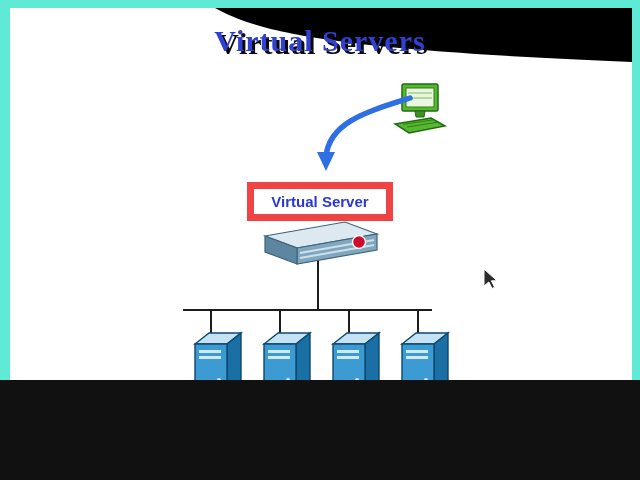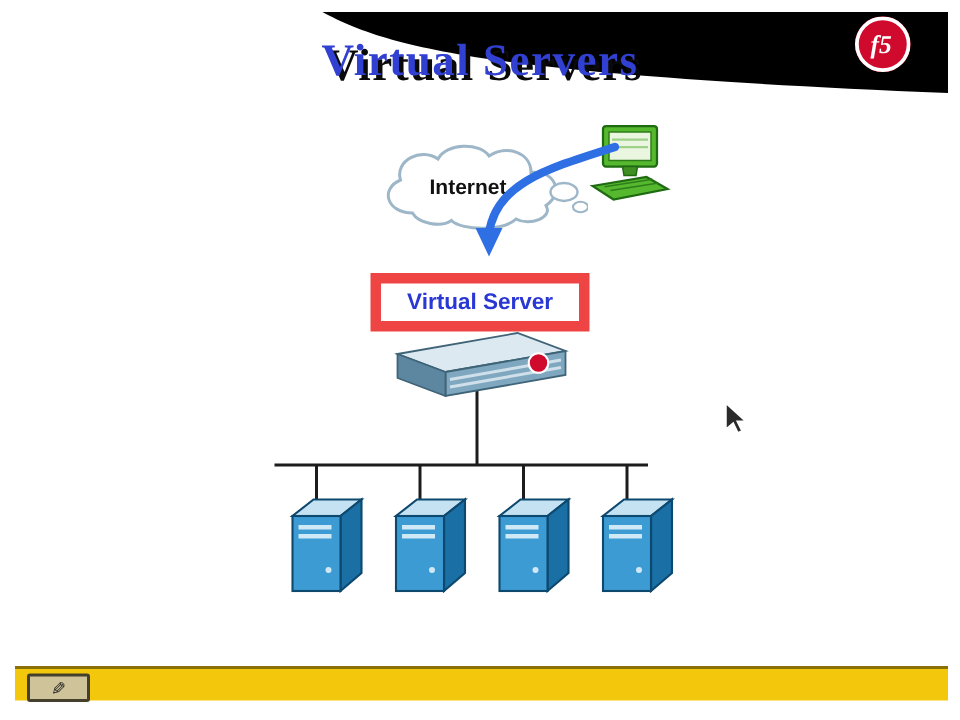--- a/index.html
+++ b/index.html
@@ -1,17 +1,17 @@
 <!DOCTYPE html>
 <html><head>
 <meta charset="utf-8">
 <style>
   html,body{margin:0;padding:0;background:#111;}
   .stage{
-    position:relative;width:640px;height:480px;background:#ffffff;overflow:hidden;
+    position:relative;width:640px;height:380px;background:#5eead4;overflow:hidden;
     font-family:"Liberation Sans",sans-serif;
   }
   .slide{
     position:absolute;left:10px;top:8px;width:622px;height:459px;background:#ffffff;
   }
   .top-curve{position:absolute;left:10px;top:8px;width:622px;height:70px;pointer-events:none;}
   .slide-title{
     position:absolute;left:0;top:24px;width:640px;text-align:center;
     font-family:"Liberation Serif",serif;font-weight:bold;font-size:30px;
     color:#3140d0;text-shadow:3px 3px 0 #0a0a0a;letter-spacing:1px;z-index:4;
@@ -55,43 +55,30 @@
 <div class="stage">
 
   <div class="slide"></div>
 
   <svg class="top-curve" viewBox="0 0 622 70">
     <path d="M 205 0 C 252 26, 330 42, 622 54 L 622 0 Z" fill="#000000"></path>
   </svg>
 
   <div class="slide-title">Virtual Servers</div>
 
-  <div class="f5-logo">
-    <span>f5</span>
-  </div>
 
   <svg class="abs" style="left:10px;top:8px;z-index:1;pointer-events:none;" width="622" height="459">
     <line x1="308" y1="248" x2="308" y2="302" stroke="#1c1c1c" stroke-width="2"></line>
     <line x1="173" y1="302" x2="422" y2="302" stroke="#1c1c1c" stroke-width="2"></line>
     <line x1="201" y1="302" x2="201" y2="326" stroke="#1c1c1c" stroke-width="2"></line>
     <line x1="270" y1="302" x2="270" y2="326" stroke="#1c1c1c" stroke-width="2"></line>
     <line x1="339" y1="302" x2="339" y2="326" stroke="#1c1c1c" stroke-width="2"></line>
     <line x1="408" y1="302" x2="408" y2="326" stroke="#1c1c1c" stroke-width="2"></line>
   </svg>
 
-  <div class="cloud-wrap">
-    <svg width="142" height="64" viewBox="0 0 142 64">
-      <path d="M 25 48 C 8 48, 3 32, 17 26 C 13 13, 31 4, 42 12 C 48 1, 70 1, 76 10
-               C 88 2, 104 8, 104 21 C 119 19, 127 34, 114 43 C 119 51, 103 57, 94 52
-               C 86 60, 58 60, 51 53 C 44 58, 29 55, 25 48 Z" fill="#ffffff" stroke="#9db6c8" stroke-width="2"></path>
-      <ellipse cx="126" cy="34" rx="9" ry="6" fill="#ffffff" stroke="#9db6c8" stroke-width="1.6"></ellipse>
-      <ellipse cx="137" cy="44" rx="5" ry="3.5" fill="#ffffff" stroke="#9db6c8" stroke-width="1.4"></ellipse>
-    </svg>
-    <div class="cloud-label" style="left:12px;width:100px;">Internet</div>
-  </div>
 
   <svg class="abs" style="left:393px;top:82px;z-index:3;" width="58" height="54" viewBox="0 0 58 54">
     <rect x="9" y="2" width="36" height="27" rx="2" fill="#55b82e" stroke="#1f6b12" stroke-width="1.5"></rect>
     <rect x="13" y="6" width="28" height="19" fill="#eaf6e0" stroke="#2f7d1a" stroke-width="1"></rect>
     <line x1="15" y1="11" x2="39" y2="11" stroke="#9fd18b" stroke-width="1.5"></line>
     <line x1="15" y1="16" x2="39" y2="16" stroke="#9fd18b" stroke-width="1.5"></line>
     <polygon points="22,29 32,29 31,35 23,35" fill="#3f8f22" stroke="#1f6b12" stroke-width="1"></polygon>
     <polygon points="2,42 38,36 52,44 16,51" fill="#55b82e" stroke="#1f6b12" stroke-width="1.5"></polygon>
     <line x1="10" y1="42.5" x2="42" y2="37.5" stroke="#2f7d1a" stroke-width="1"></line>
     <line x1="14" y1="45" x2="46" y2="40" stroke="#2f7d1a" stroke-width="1"></line>

